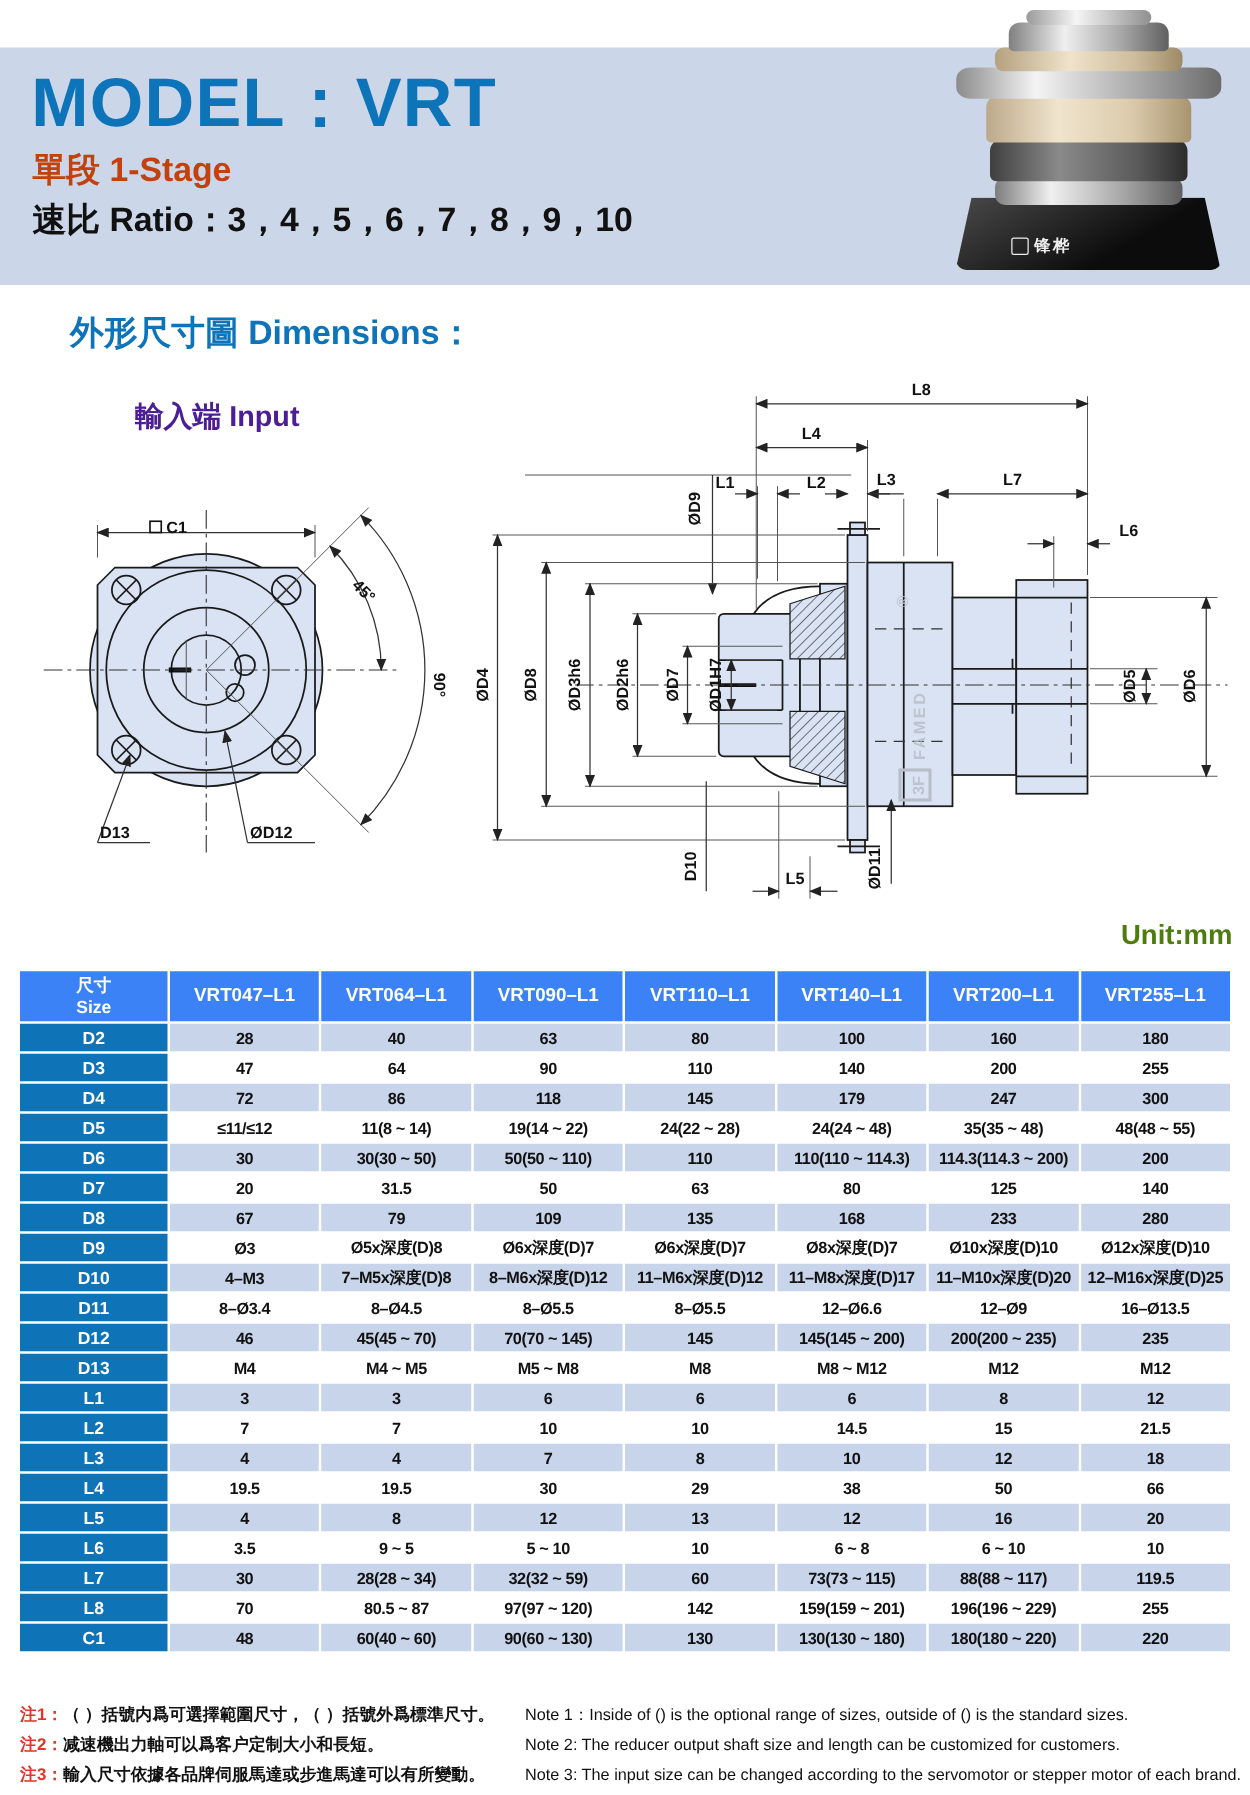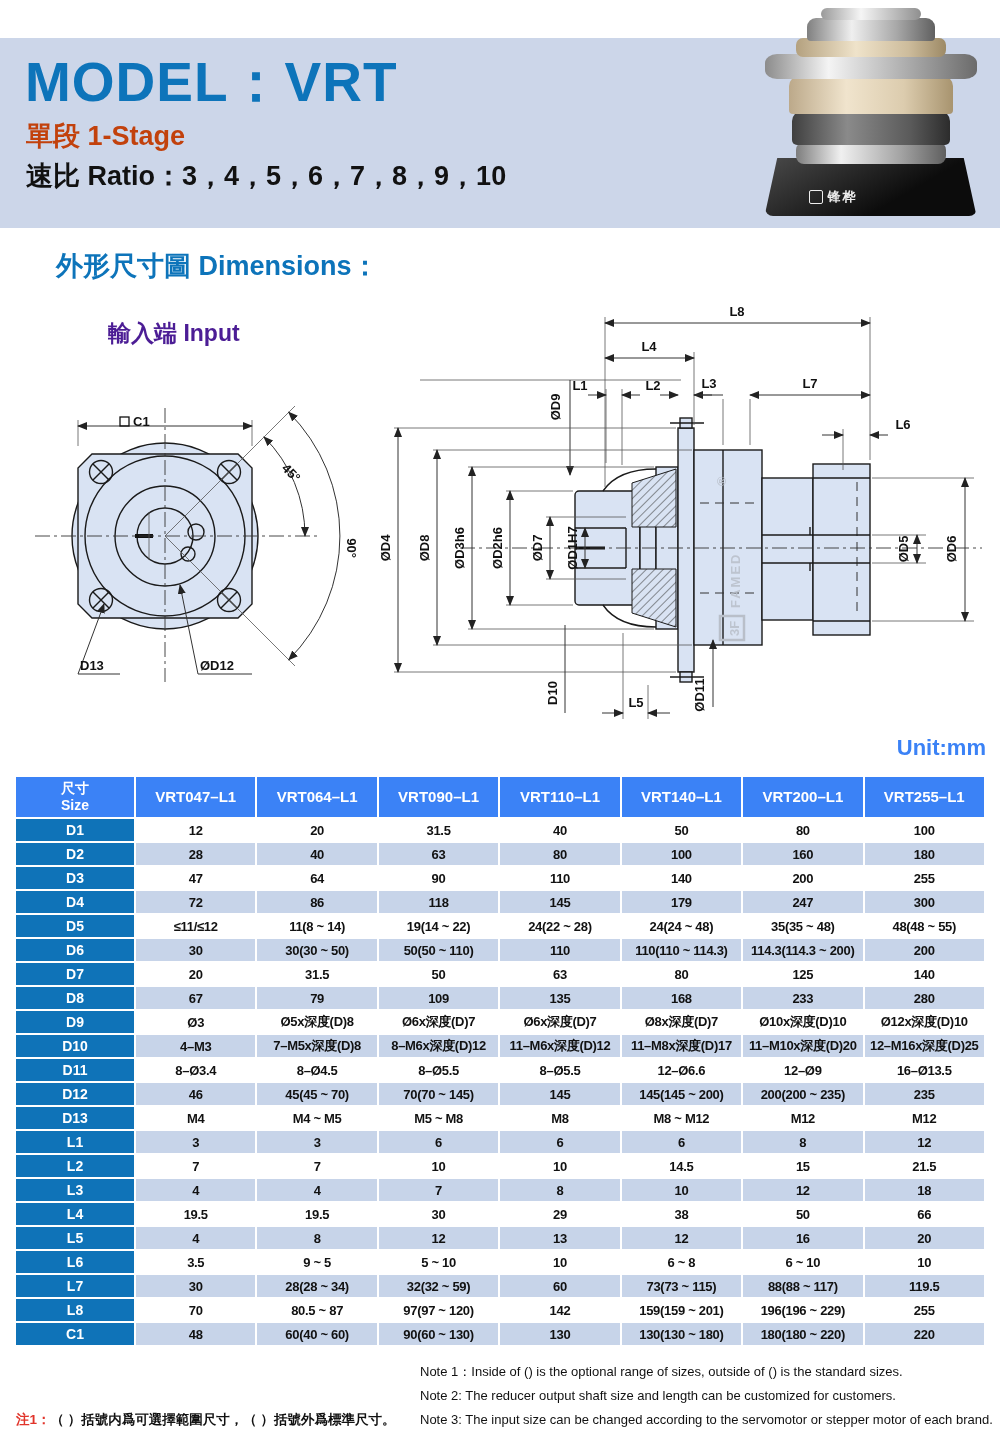--- a/index.html
+++ b/index.html
@@ -19,21 +19,21 @@
   .p-ring-silver2{bottom:52px;width:150px;height:22px;background:linear-gradient(90deg,#7d7d7d,#f0f0f0 30%,#a3a3a3 70%,#5f5f5f);border-radius:8px;}
   .p-band-dark{bottom:71px;width:158px;height:34px;background:linear-gradient(90deg,#3f3f3f,#8a8a8a 35%,#5a5a5a 75%,#2c2c2c);border-radius:10px 10px 5px 5px;}
   .p-band-champagne{bottom:102px;width:164px;height:38px;background:linear-gradient(90deg,#bca98a,#f0e4cd 35%,#dcccae 70%,#a8946f);border-radius:10px 10px 4px 4px;}
   .p-flange{bottom:137px;width:212px;height:25px;background:linear-gradient(90deg,#8c8c8c,#f4f4f4 30%,#b0b0b0 65%,#6b6b6b);border-radius:12px/9px;}
   .p-ring-champ2{bottom:159px;width:150px;height:19px;background:linear-gradient(90deg,#b4a17f,#efe3ca 40%,#cdbc9c 75%,#9d8a66);border-radius:7px;}
   .p-top-silver{bottom:175px;width:128px;height:23px;background:linear-gradient(90deg,#808080,#efefef 35%,#a8a8a8 70%,#606060);border-radius:9px 9px 4px 4px;}
   .p-cap{bottom:196px;width:100px;height:12px;background:linear-gradient(90deg,#9a9a9a,#f5f5f5 40%,#8f8f8f);border-radius:6px;}
   
   .dim-heading{position:absolute;left:16px;top:248px;font-size:27px;font-weight:bold;color:#0d74ba;margin-left:40px;}
   .input-label{position:absolute;left:108px;top:318px;font-size:23px;font-weight:bold;color:#4c1d95;}
-  .unit-label{position:absolute;right:14px;top:735px;font-size:22px;font-weight:bold;color:#3b82f6;}
+  .unit-label{position:absolute;right:14px;top:735px;font-size:22px;font-weight:bold;color:#4d7c0f;}
   
   svg{position:absolute;}
   #front-svg{left:20px;top:396px;}
   #side-svg{left:360px;top:295px;}
   svg text{font-family:"Liberation Sans","DejaVu Sans",sans-serif;font-size:13px;font-weight:bold;fill:#111;}
   .part{fill:#d9e3f3;stroke:#1a1a1a;stroke-width:1.4;}
   .edge{fill:none;stroke:#1a1a1a;stroke-width:1.4;}
   .thin{fill:none;stroke:#555;stroke-width:0.8;}
   .dim{fill:none;stroke:#333;stroke-width:1;}
   .cl{fill:none;stroke:#333;stroke-width:0.9;stroke-dasharray:15 4 3 4;}
@@ -44,21 +44,21 @@
   .dim-table th,.dim-table td{text-align:center;vertical-align:middle;padding:0;}
   .dim-table thead th{background:#3b82f6;color:#fff;font-size:15px;font-weight:bold;height:40px;line-height:1.2;}
   .dim-table thead th.size-th{font-size:14px;}
   .dim-table thead th.size-th span{display:block;}
   .dim-table col.label-col{width:118px;}
   .dim-table tbody th{background:#0f73b8;color:#fff;font-size:14px;font-weight:bold;height:22px;}
   .dim-table tbody td{background:#fff;color:#111;font-size:13px;font-weight:bold;letter-spacing:-0.3px;white-space:nowrap;overflow:hidden;}
   .dim-table tr.alt td{background:#c7d4e9;}
   
   .notes{position:absolute;left:16px;top:1360px;width:970px;font-size:13.5px;line-height:24px;}
-  .note-zh{position:absolute;left:0;width:402px;font-weight:bold;color:#111;white-space:nowrap;margin-top:48px;}
+  .note-zh{position:absolute;left:0;width:402px;font-weight:bold;color:#111;white-space:nowrap;}
   .note-en{position:absolute;left:404px;width:566px;color:#111;font-weight:normal;white-space:nowrap;font-size:13px;}
   .note-tag{color:#e1342a;font-weight:bold;}
   .nr0{top:0;} .nr1{top:24px;} .nr2{top:48px;}
 </style>
 </head>
 <body>
 
 <div class="page">
 
   <div class="header-band"></div>
@@ -285,30 +285,20 @@
         <th>VRT047–L1</th>
         <th>VRT064–L1</th>
         <th>VRT090–L1</th>
         <th>VRT110–L1</th>
         <th>VRT140–L1</th>
         <th>VRT200–L1</th>
         <th>VRT255–L1</th>
       </tr>
     </thead>
     <tbody>
-        <tr>
-          <th>D1</th>
-          <td>12</td>
-          <td>20</td>
-          <td>31.5</td>
-          <td>40</td>
-          <td>50</td>
-          <td>80</td>
-          <td>100</td>
-        </tr>
         <tr class="alt">
           <th>D2</th>
           <td>28</td>
           <td>40</td>
           <td>63</td>
           <td>80</td>
           <td>100</td>
           <td>160</td>
           <td>180</td>
         </tr>

